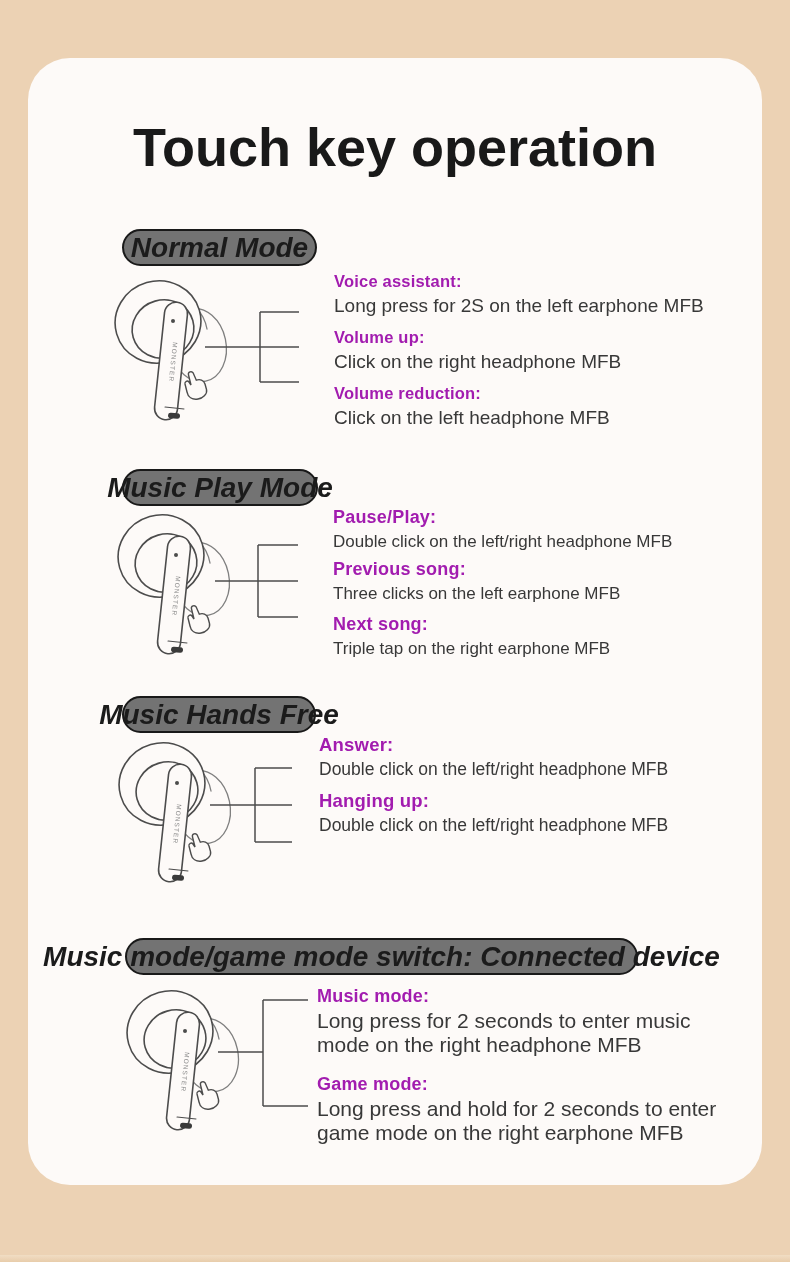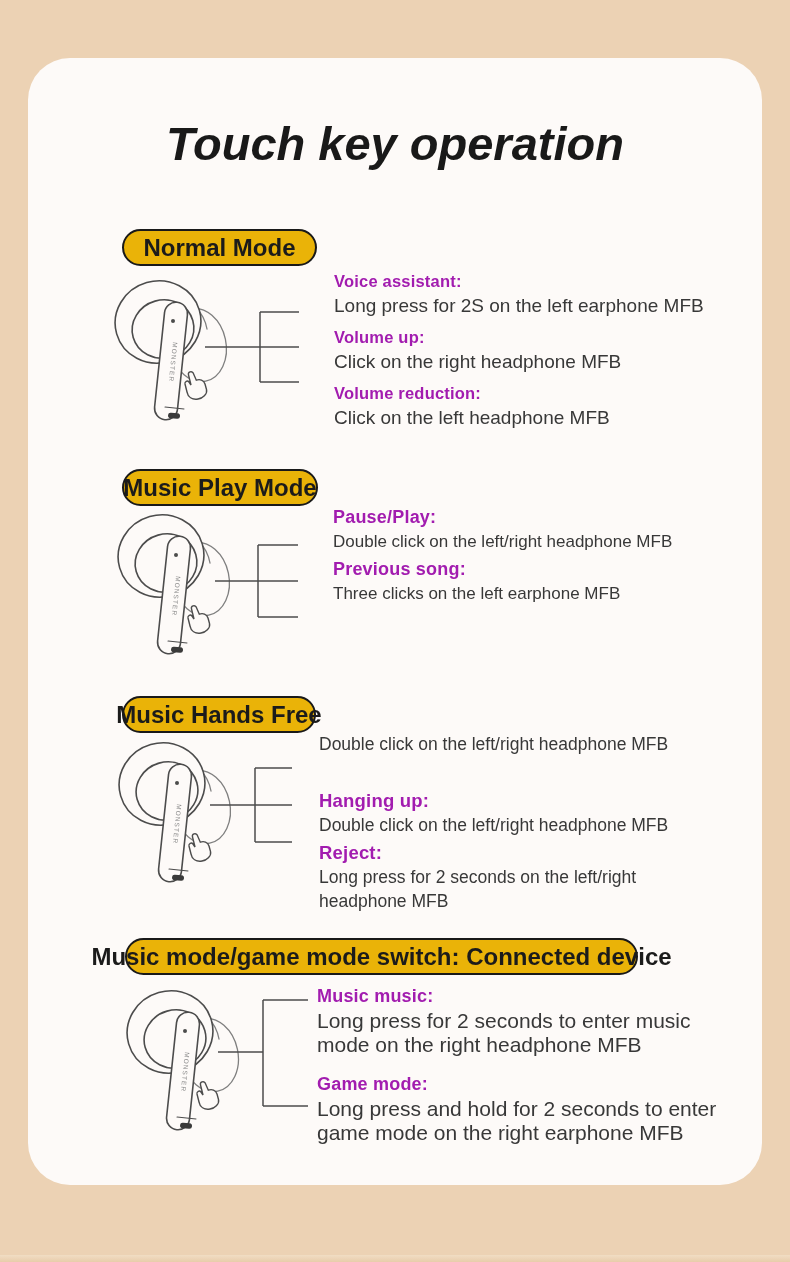--- a/index.html
+++ b/index.html
@@ -8,29 +8,28 @@
     background:#ecd2b4;
     font-family:"Liberation Sans","DejaVu Sans",sans-serif;
     color:#1b1b1b;
   }
   .card{
     position:absolute;left:28px;top:58px;width:734px;height:1127px;
     background:#fdfaf8;border-radius:42px;
   }
   .title{
     position:absolute;left:0;top:116px;width:100%;margin:0;
-    text-align:center;font-size:47px;font-weight:600;color:#191919;
+    text-align:center;font-size:54px;font-weight:600;color:#191919;
     letter-spacing:0;
-    font-style:italic;
   }
   .pill{
     position:absolute;box-sizing:border-box;height:37px;
-    border:2.3px solid #191919;border-radius:19px;background:#eab308;
+    border:2.3px solid #191919;border-radius:19px;background:#737373;
     display:flex;align-items:center;justify-content:center;
-    font-size:24px;font-weight:700;color:#1b1b1b;white-space:nowrap;
+    font-size:28px;font-weight:700;color:#1b1b1b;white-space:nowrap;font-style:italic;
   }
   .pill-1{left:122px;top:229px;width:195px;}
   .pill-2{left:122px;top:469px;width:196px;}
   .pill-3{left:122px;top:696px;width:194px;}
   .pill-4{left:125px;top:938px;width:513px;}
   .earbud{position:absolute;width:140px;height:152px;}
   .eb-1{left:112px;top:278px;}
   .eb-2{left:115px;top:512px;}
   .eb-3{left:116px;top:740px;}
   .eb-4{left:124px;top:988px;}
@@ -110,49 +109,50 @@
     <path d="M5,43 H48 M48,7 V79 M48,7 H88 M48,43 H88 M48,79 H88"></path>
   </svg>
   <div class="item fz-s2" style="left:333px;top:505px">
     <h3>Pause/Play:</h3>
     <p>Double click on the left/right headphone MFB</p>
   </div>
   <div class="item fz-s2" style="left:333px;top:557px">
     <h3>Previous song:</h3>
     <p>Three clicks on the left earphone MFB</p>
   </div>
+  <div class="item fz-s2" style="left:333px;top:612px">
+    <h3>Next song:</h3>
+    <p>Triple tap on the right earphone MFB</p>
+  </div>
 
   <div class="pill pill-3">Music Hands Free</div>
   <svg class="earbud eb-3" viewBox="0 0 140 152">
       <use href="#earbud-sym"></use>
     </svg>
   <svg class="bracket" style="left:205px;top:761px" width="88" height="86" viewBox="0 0 88 86">
     <path d="M5,44 H50 M50,7 V81 M50,7 H87 M50,44 H87 M50,81 H87"></path>
   </svg>
   <div class="item fz-s3" style="left:319px;top:732px">
+    <h3>Answer:</h3>
     <p>Double click on the left/right headphone MFB</p>
   </div>
   <div class="item fz-s3" style="left:319px;top:788px">
     <h3>Hanging up:</h3>
     <p>Double click on the left/right headphone MFB</p>
-  </div>
-  <div class="item fz-s3 wrap400" style="left:319px;top:840px">
-    <h3>Reject:</h3>
-    <p>Long press for 2 seconds on the left/right headphone MFB</p>
   </div>
 
   <div class="pill pill-4">Music mode/game mode switch: Connected device</div>
   <svg class="earbud eb-4" viewBox="0 0 140 152">
       <use href="#earbud-sym"></use>
     </svg>
   <svg class="bracket" style="left:218px;top:994px" width="92" height="118" viewBox="0 0 92 118">
     <path d="M0,58 H45 M45,6 V112 M45,6 H90 M45,112 H90"></path>
   </svg>
   <div class="item fz-s4 wrap400" style="left:317px;top:984px">
-    <h3>Music music:</h3>
+    <h3>Music mode:</h3>
     <p>Long press for 2 seconds to enter music mode on the right headphone MFB</p>
   </div>
   <div class="item fz-s4 wrap400" style="left:317px;top:1072px">
     <h3>Game mode:</h3>
     <p>Long press and hold for 2 seconds to enter game mode on the right earphone MFB</p>
   </div>
 
   <div class="bottom-strip"></div>
 </div>
 

